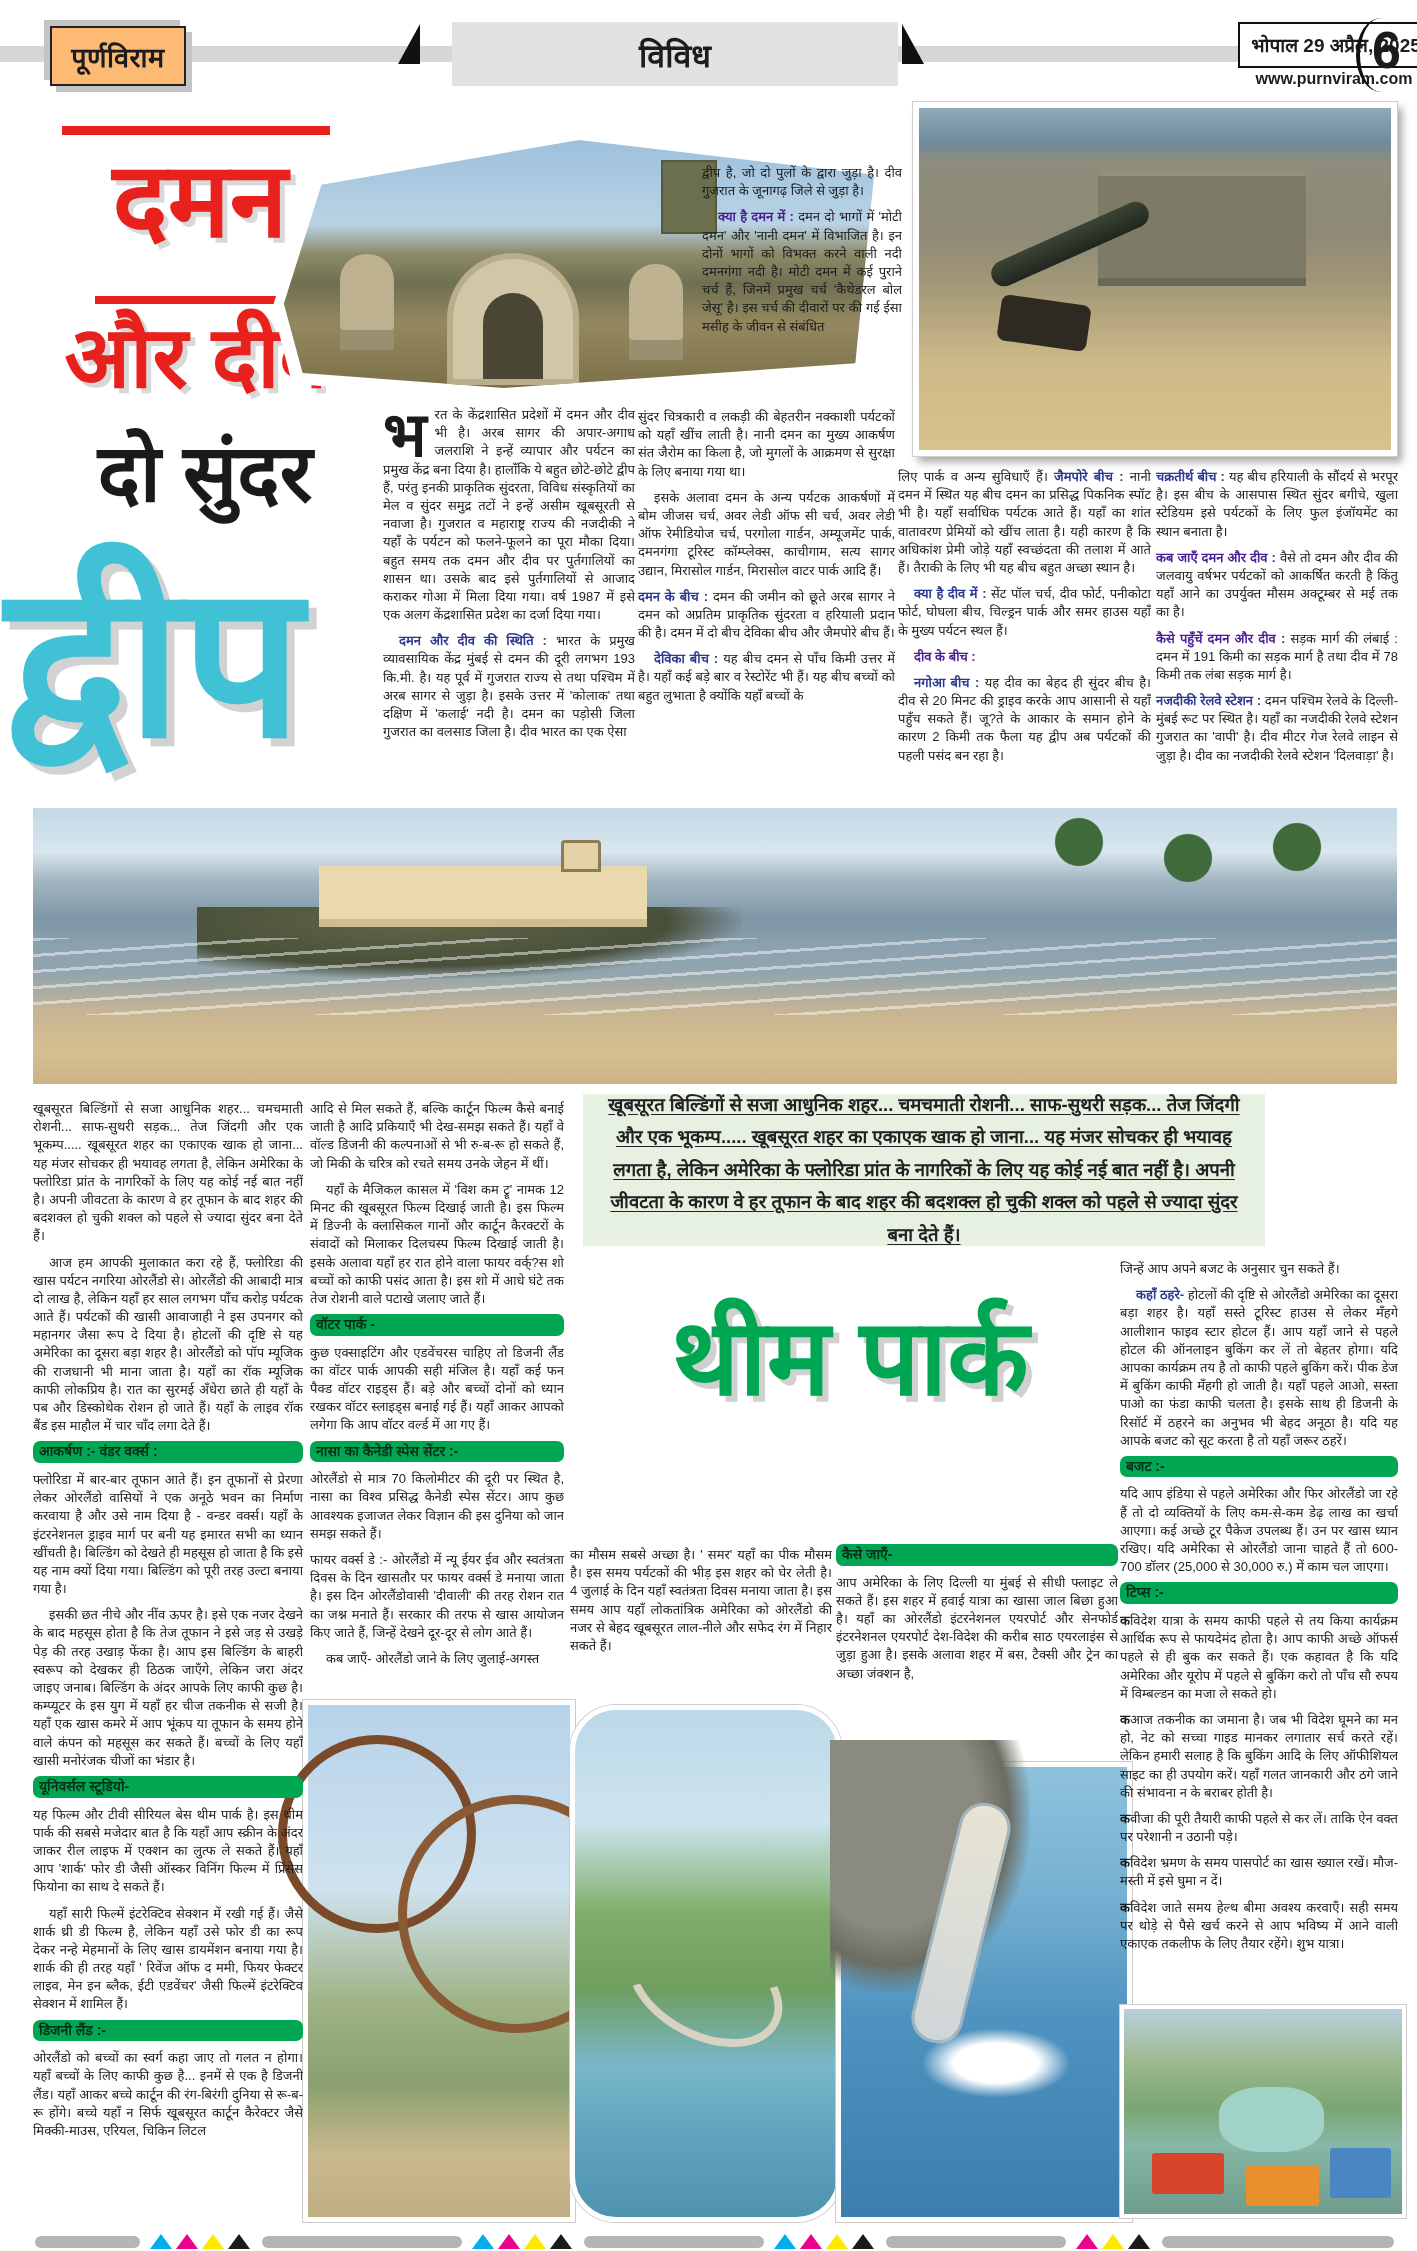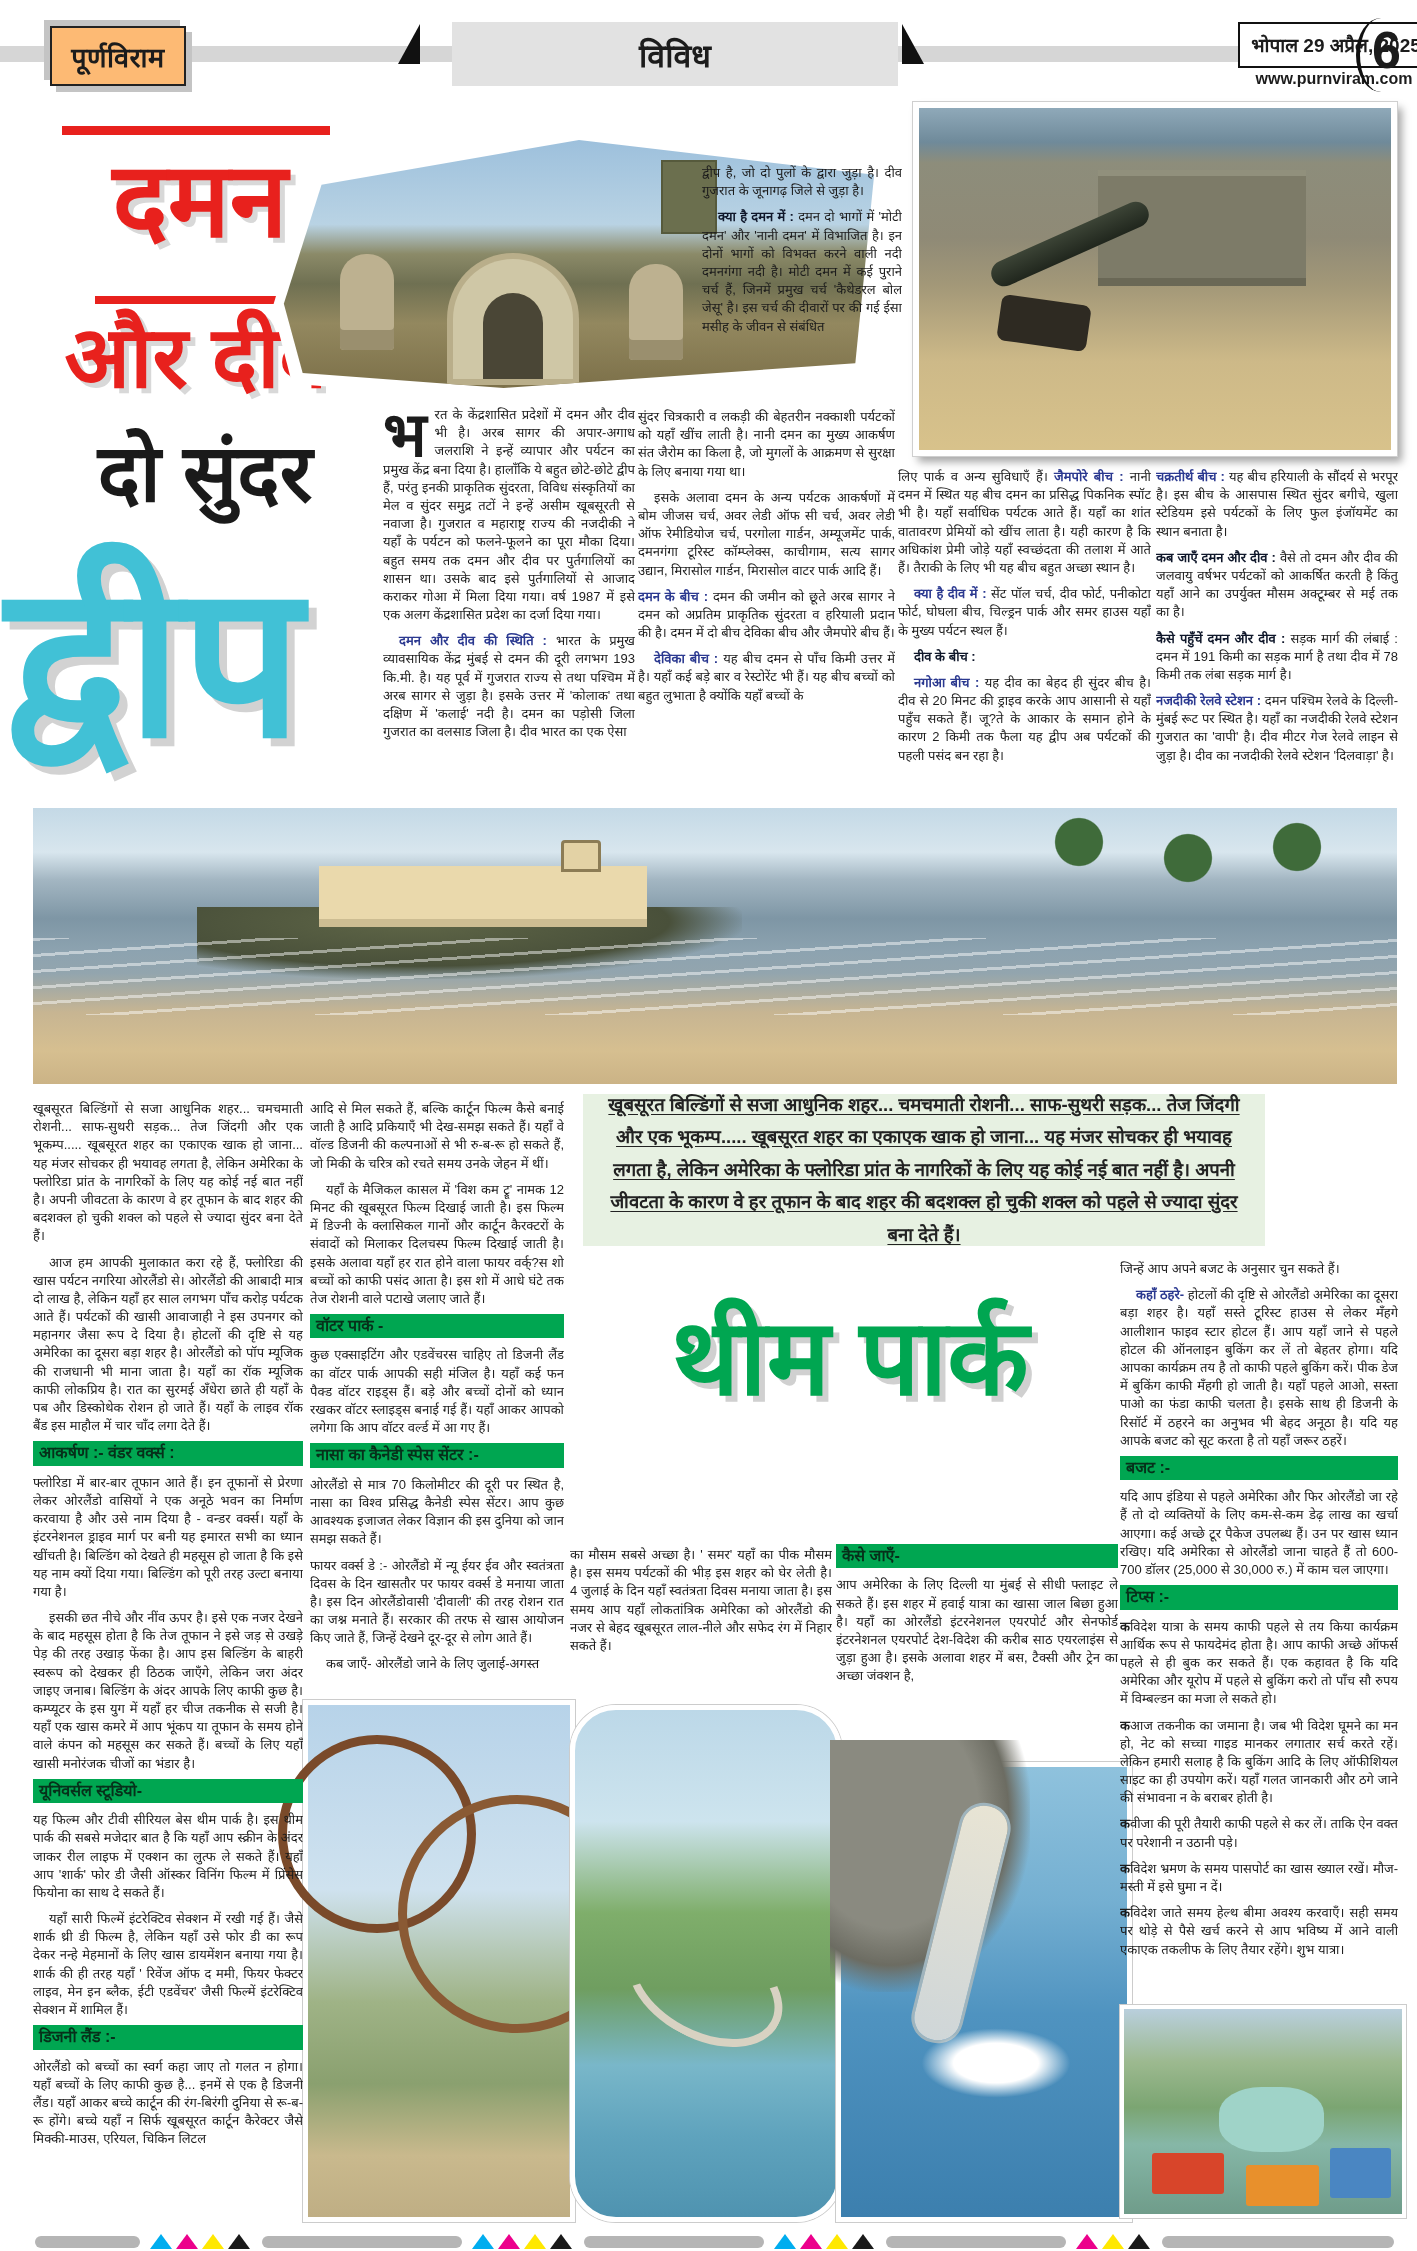--- a/index.html
+++ b/index.html
@@ -70,24 +70,24 @@
   .collage-right .flume{position:absolute;left:34%;top:8%;width:46px;height:240px;background:linear-gradient(180deg,#e8e4d4,#cfd6d8);border-radius:22px;transform:rotate(14deg);box-shadow:0 0 0 3px #9fb4bd;}
   .collage-right .splash{position:absolute;left:28%;top:58%;width:150px;height:70px;background:radial-gradient(ellipse,#ffffff 0 40%,rgba(255,255,255,0) 70%);}
   .aerialph{left:1120px;top:2005px;width:278px;height:205px;z-index:2;border:4px solid #fff;box-shadow:0 0 0 1px #ccc;
             background:linear-gradient(180deg,#b9cfdd 0%,#9cb98f 26%,#7ba572 48%,#86b7a7 66%,#6f9c8a 100%);}
   .aerialph .pool{position:absolute;left:34%;top:38%;width:38%;height:32%;background:#9fd3c8;border-radius:40%;}
   .aerialph .roof{position:absolute;border-radius:3px;}
   
   .bodycol{font-size:13px;line-height:1.4;text-align:justify;overflow:hidden;z-index:4;}
   .bodycol p{margin:8px 0 2px 0;text-indent:16px;}
   .bodycol p.noind{text-indent:0;}
-  .lead-red{color:#0f172a;font-weight:bold;}
+  .lead-red{color:#4c1d95;font-weight:bold;}
   .lead-blue{color:#2b3990;font-weight:bold;}
   .dropcap{float:left;font-size:62px;line-height:50px;font-weight:bold;margin:4px 8px 0 0;}
-  .gsub{display:block;background:#00a651;color:#06301a;font-weight:bold;font-size:16px;padding:1px 6px;margin:6px 0 3px 0;}
+  .gsub{display:block;background:#00a651;color:#06301a;font-weight:bold;font-size:14px;padding:1px 6px;margin:6px 0 3px 0;border-radius:7px;}
   
   .standfirst{left:583px;top:1094px;width:682px;height:152px;background:#e7f1e2;z-index:5;
             display:flex;align-items:center;justify-content:center;padding:6px 18px;box-sizing:border-box;}
   .standfirst div{font-weight:bold;font-size:18.5px;line-height:1.75;text-align:center;text-decoration:underline;text-underline-offset:3px;color:#222;}
   .kicker{left:630px;top:1256px;width:460px;text-align:center;font-size:46px;font-weight:bold;color:#ee2a62;z-index:5;}
   .hl-green{left:565px;top:1294px;width:570px;text-align:center;font-size:106px;font-weight:bold;color:#00a651;
             text-shadow:6px 6px 0 #d0d0d0;line-height:1.2;z-index:5;}
   .hl-orange{left:640px;top:1430px;width:480px;text-align:center;font-size:54px;font-weight:bold;color:#f58220;z-index:5;}
   
   .foot{left:0;top:2232px;width:1417px;height:19px;z-index:5;}

